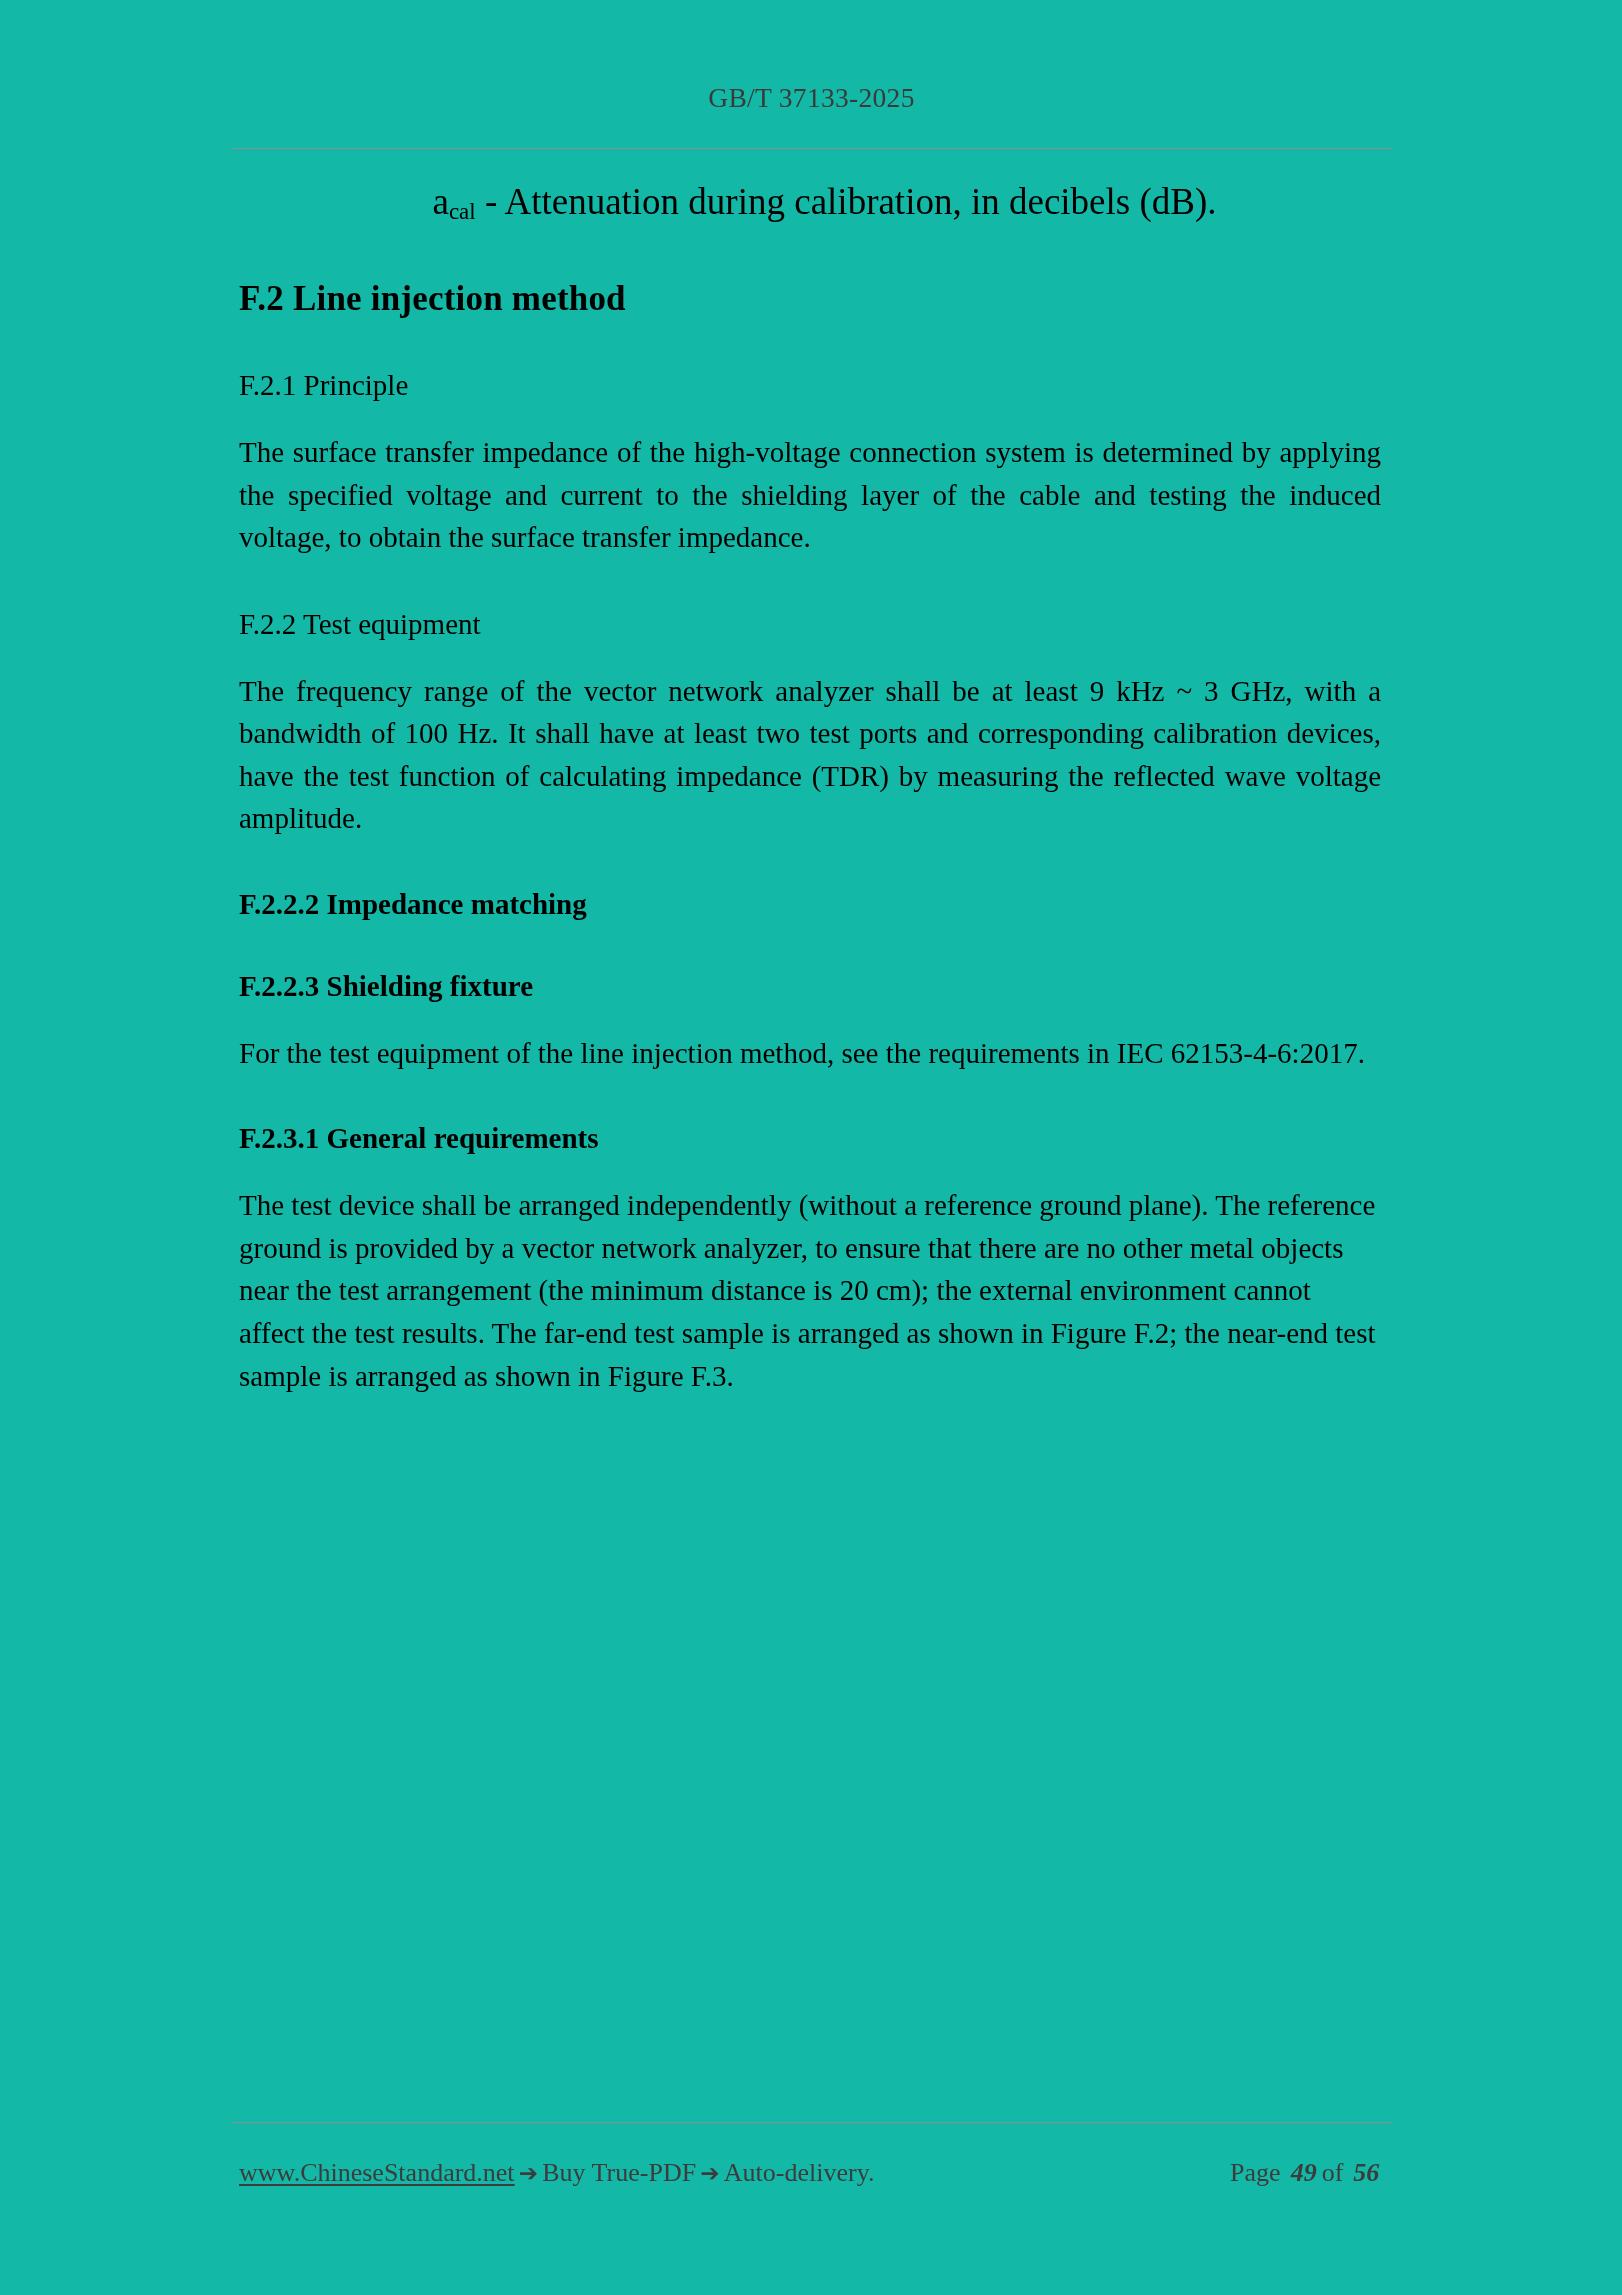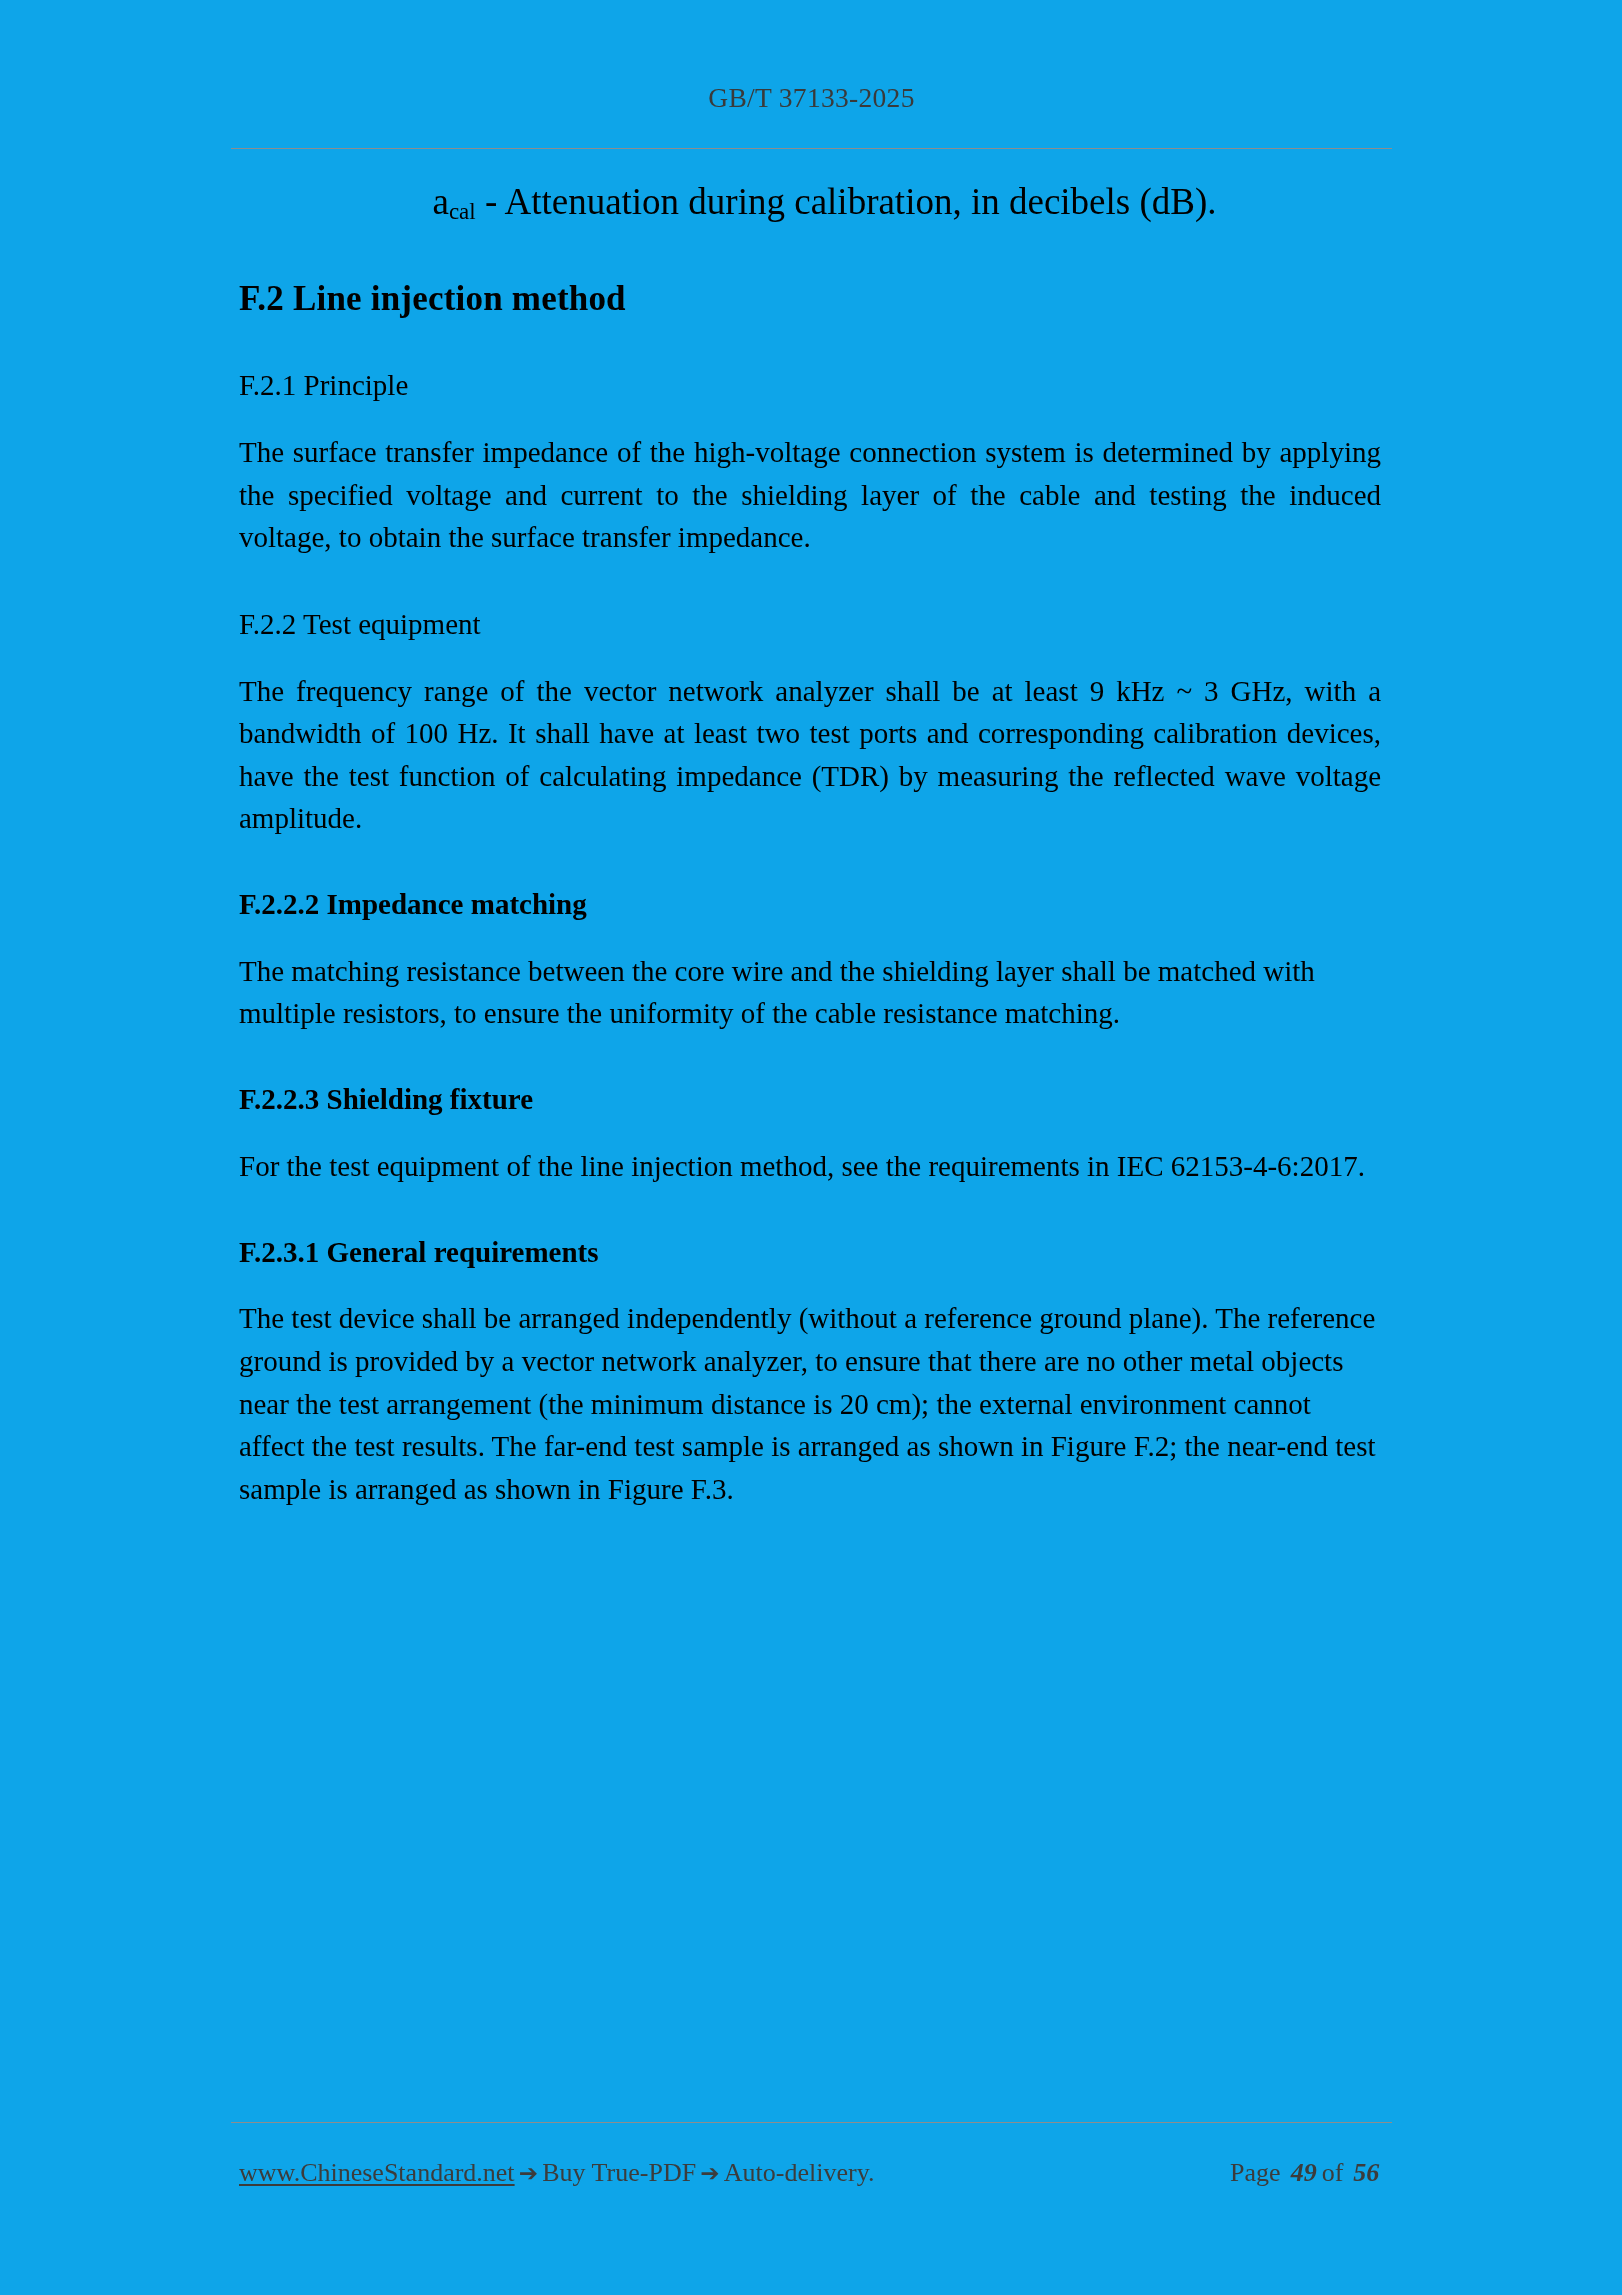--- a/index.html
+++ b/index.html
@@ -9,21 +9,21 @@
     background: #ffffff;
   }
   body {
     font-family: "Liberation Serif", "DejaVu Serif", serif;
     color: #000000;
   }
   .page {
     position: relative;
     width: 1623px;
     height: 2295px;
-    background: #0ea5e9;
+    background: #14b8a6;
     box-sizing: border-box;
     overflow: hidden;
   }
 
   
   .page-header {
     position: absolute;
     left: 0;
     top: 82px;
     width: 1623px;
@@ -153,21 +153,20 @@
     <h1 class="sec-h1">F.2 Line injection method</h1>
 
     <h2 class="sec-h2">F.2.1 Principle</h2>
     <p class="body-par">The surface transfer impedance of the high-voltage connection system is determined by applying the specified voltage and current to the shielding layer of the cable and testing the induced voltage, to obtain the surface transfer impedance.</p>
 
     <h2 class="sec-h2">F.2.2 Test equipment</h2>
 
     <p class="body-par">The frequency range of the vector network analyzer shall be at least 9 kHz ~ 3 GHz, with a bandwidth of 100 Hz. It shall have at least two test ports and corresponding calibration devices, have the test function of calculating impedance (TDR) by measuring the reflected wave voltage amplitude.</p>
 
     <h3 class="sec-h3">F.2.2.2 Impedance matching</h3>
-    <p class="body-par flow">The matching resistance between the core wire and the shielding layer shall be matched with multiple resistors, to ensure the uniformity of the cable resistance matching.</p>
 
     <h3 class="sec-h3">F.2.2.3 Shielding fixture</h3>
     <p class="body-par flow">For the test equipment of the line injection method, see the requirements in IEC 62153-4-6:2017.</p>
 
 
     <h3 class="sec-h3">F.2.3.1 General requirements</h3>
     <p class="body-par flow">The test device shall be arranged independently (without a reference ground plane). The reference ground is provided by a vector network analyzer, to ensure that there are no other metal objects near the test arrangement (the minimum distance is 20 cm); the external environment cannot affect the test results. The far-end test sample is arranged as shown in Figure F.2; the near-end test sample is arranged as shown in Figure F.3.</p>
 
   </div>
 

